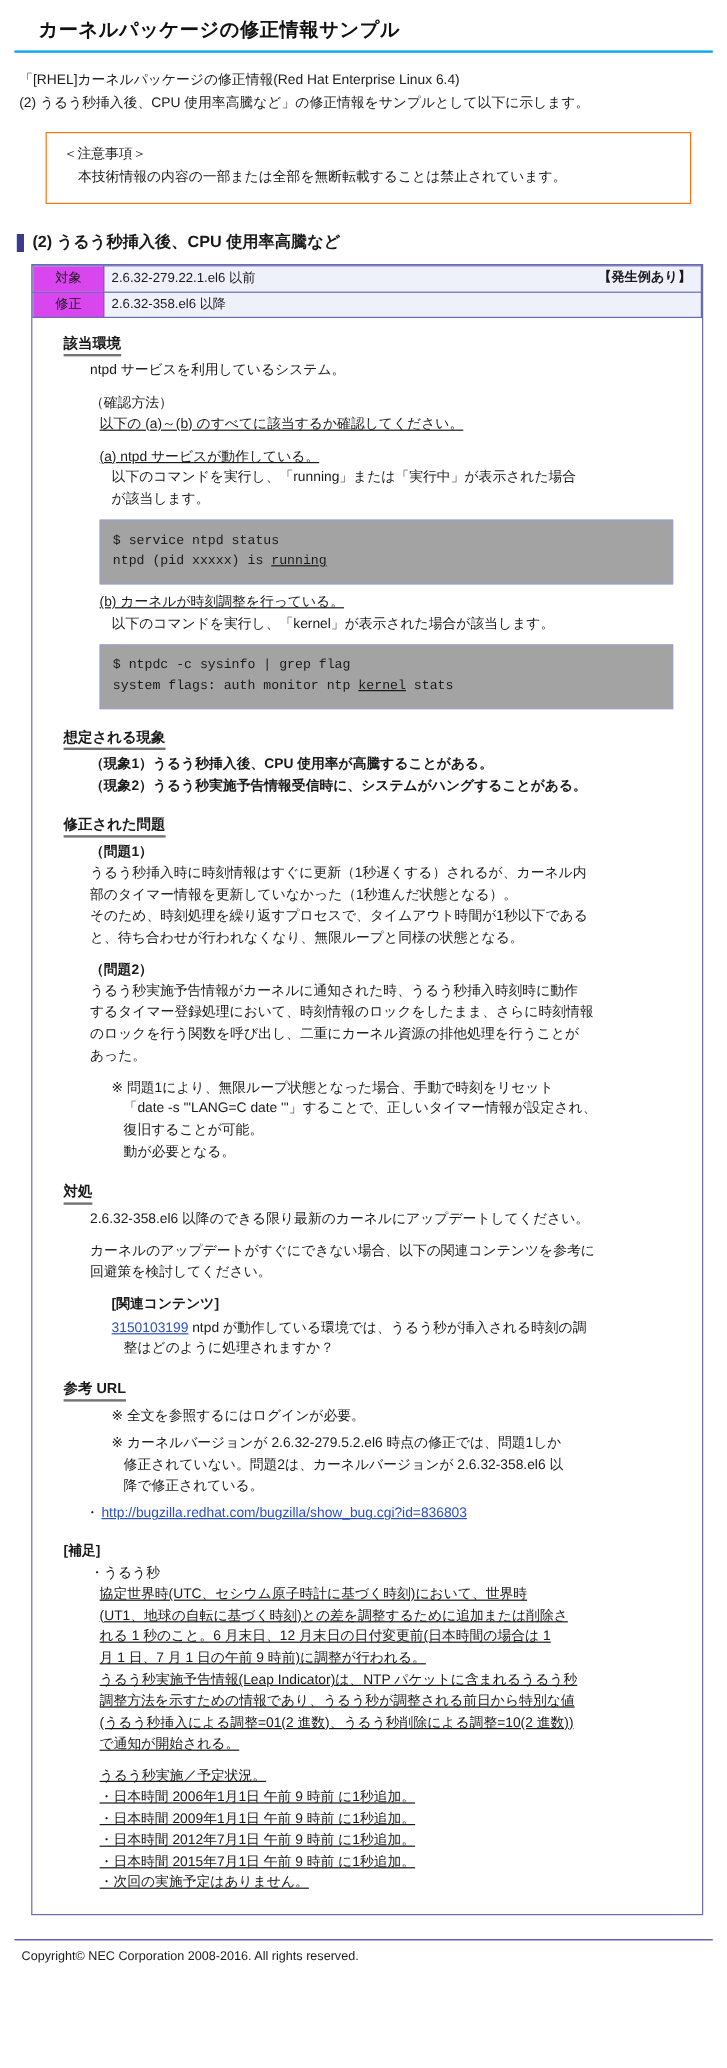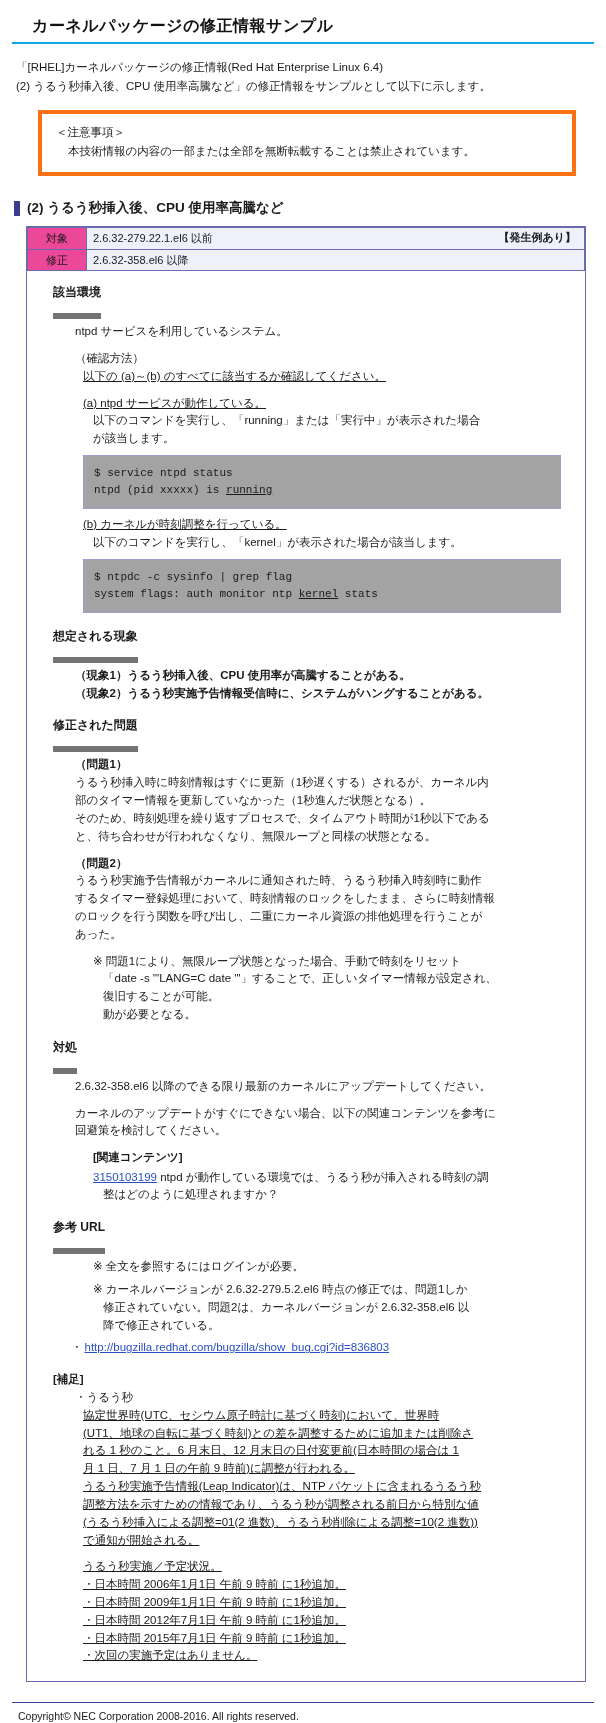--- a/index.html
+++ b/index.html
@@ -39,21 +39,21 @@
     align-self:center;
   }
   .intro{
     font-size:11.5px;
     line-height:1.6;
     margin:0 4px 14px 4px;
   }
   .intro div{margin-bottom:1px;}
   
   .notice{
-    border:4px solid #f97316;
+    border:1px solid #f97316;
     margin:0 18px 22px 26px;
     padding:9px 12px 10px 12px;
     font-size:11.5px;
     line-height:1.7;
   }
   .notice .n1{margin-left:2px;}
   .notice .n2{margin-left:14px;}
   
   .sec-head{
     display:flex;
@@ -80,21 +80,21 @@
     border-collapse:collapse;
     width:100%;
     font-size:11px;
   }
   table.vers td{
     border:1px solid #6a6ab0;
     padding:2px 6px;
     vertical-align:middle;
   }
   td.vlabel{
-    background:#ec4899;
+    background:#d946ef;
     width:46px;
     text-align:center;
     font-weight:normal;
   }
   td.vval{
     background:#eef0fa;
   }
   .occur{
     float:right;
     font-weight:bold;
@@ -102,22 +102,22 @@
     font-family:Liberation Mono, monospace;
   }
   .body-area{
     padding:12px 10px 16px 10px;
   }
   h4.ul{
     font-size:12px;
     font-weight:bold;
     margin:0 0 4px 16px;
     display:inline-block;
-    border-bottom:6px solid #737373;
-    padding-bottom:12px;
+    border-bottom:2px solid #737373;
+    padding-bottom:0px;
     text-align:center;
   }
   .h4wrap{margin-top:14px;}
   .h4wrap:first-child{margin-top:0;}
   .p{
     margin:0 6px 0 28px;
     font-size:11.5px;
     line-height:1.55;
   }
   .p.i1{margin-left:38px;}

